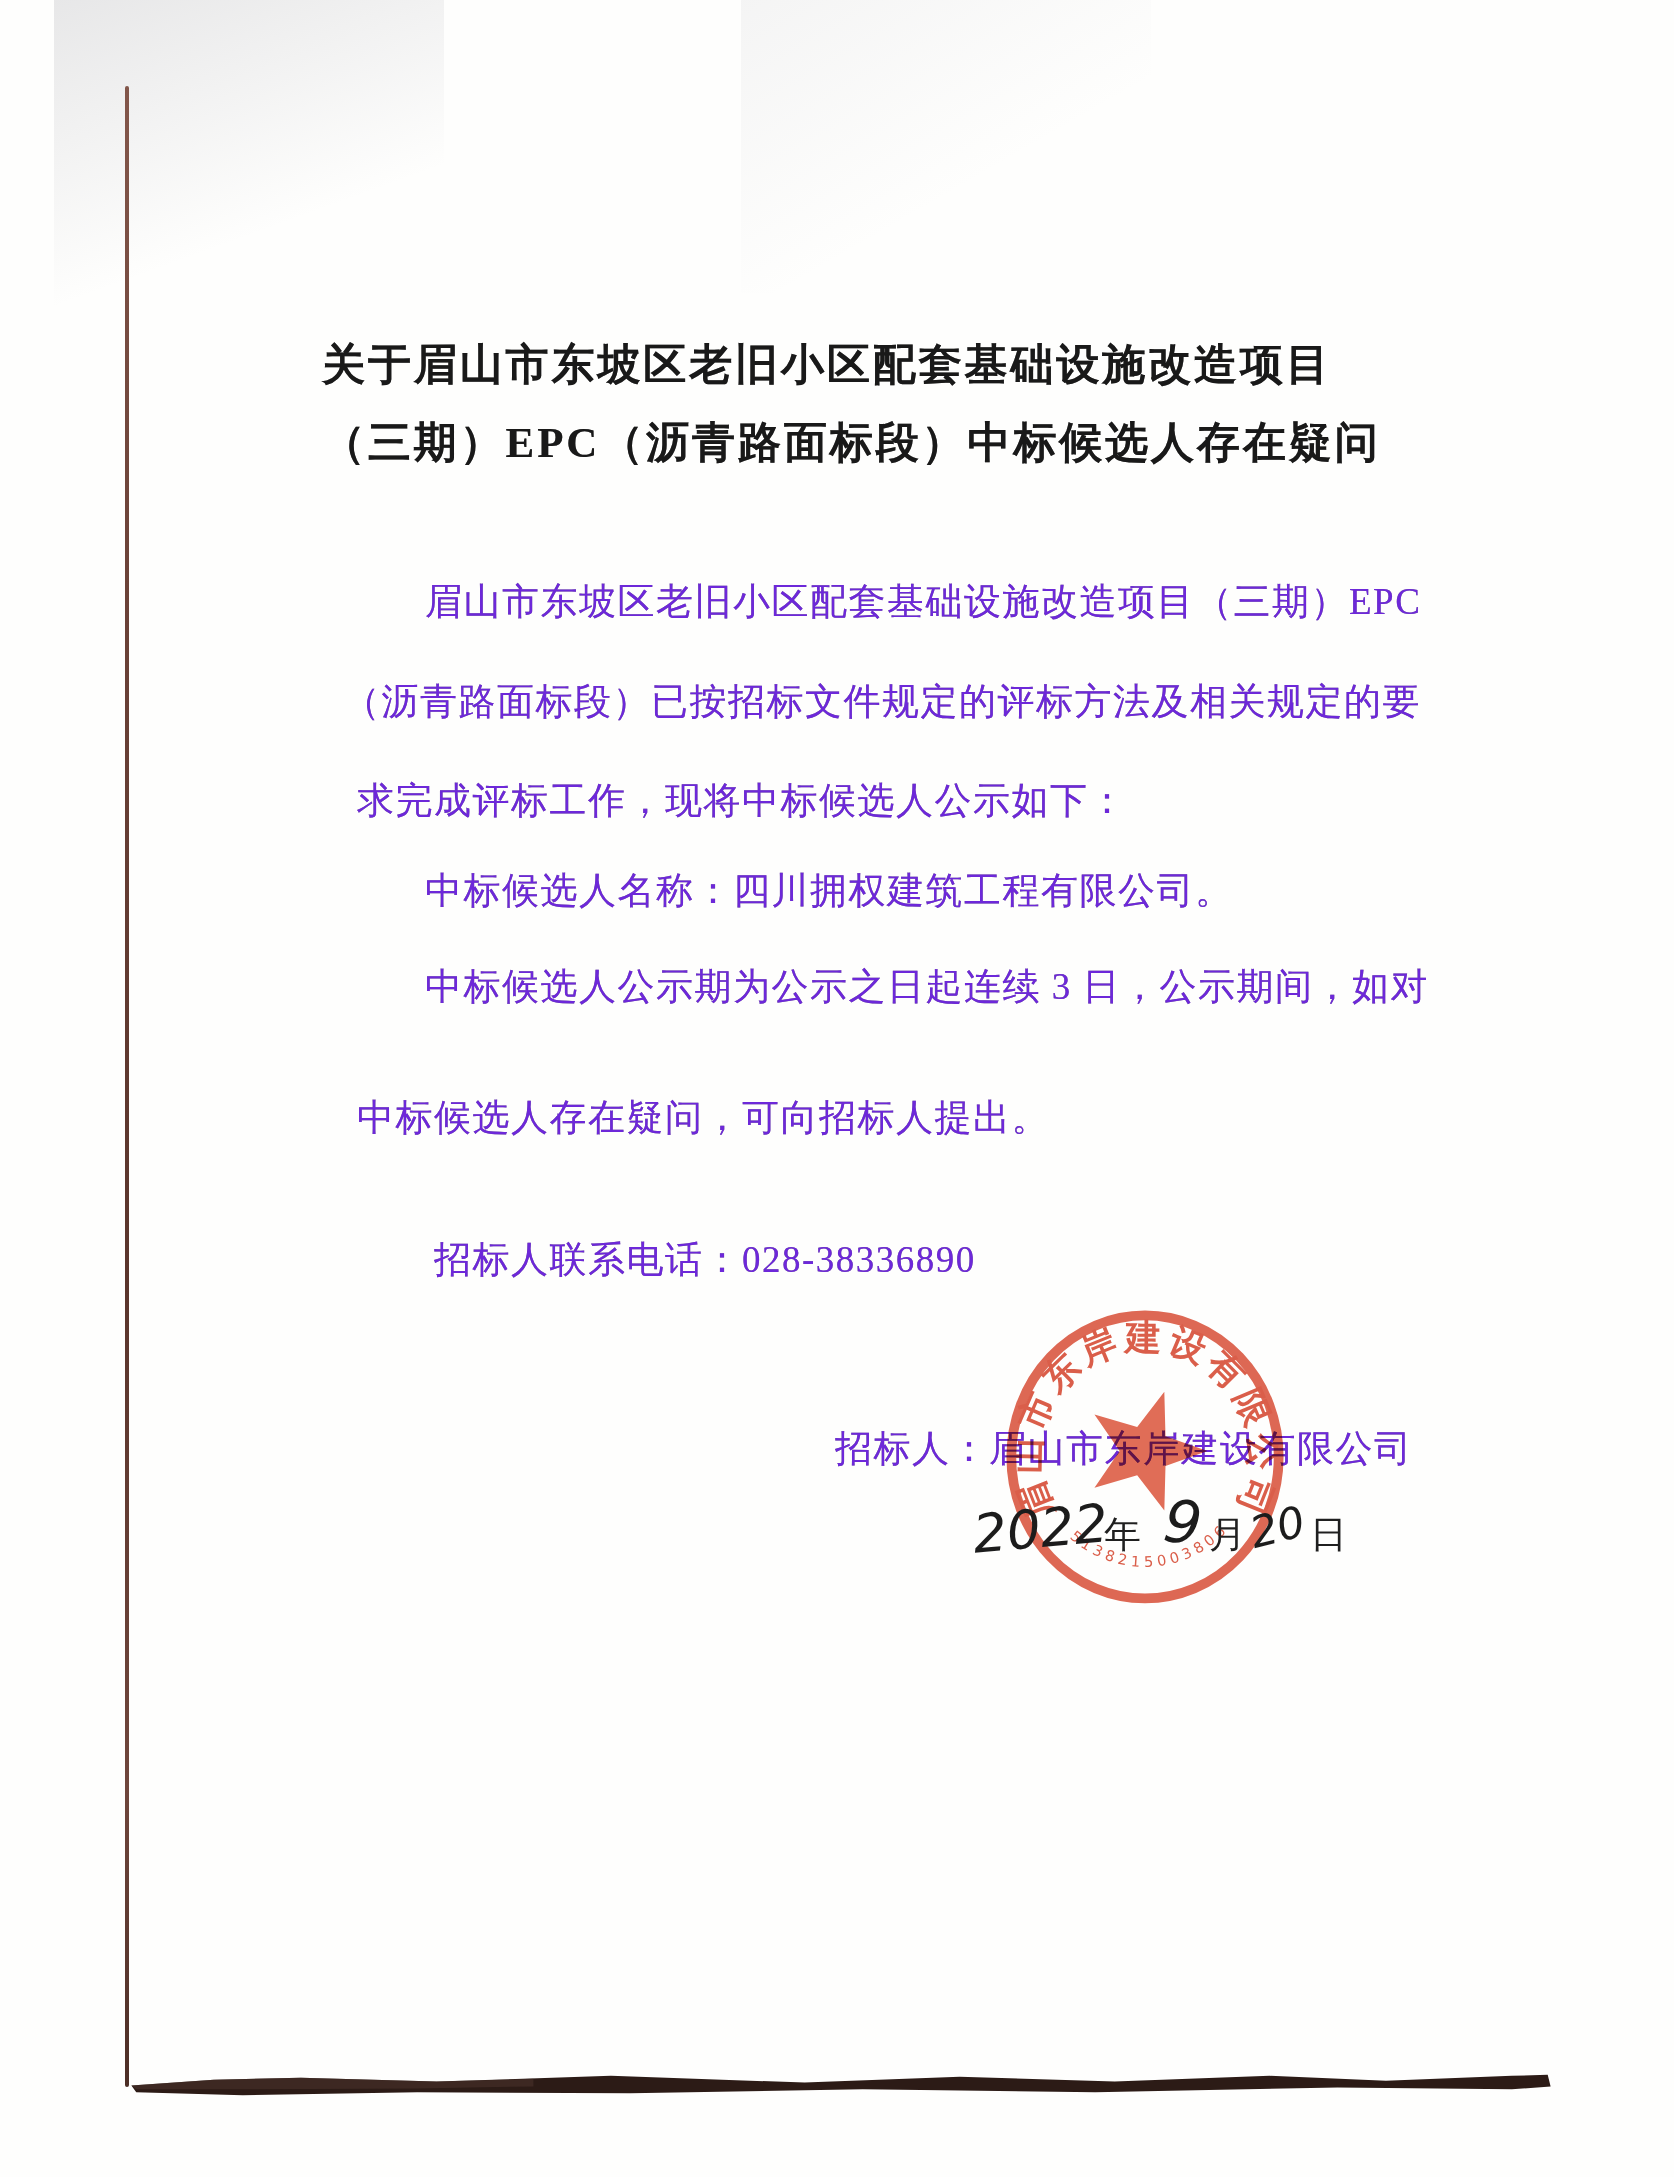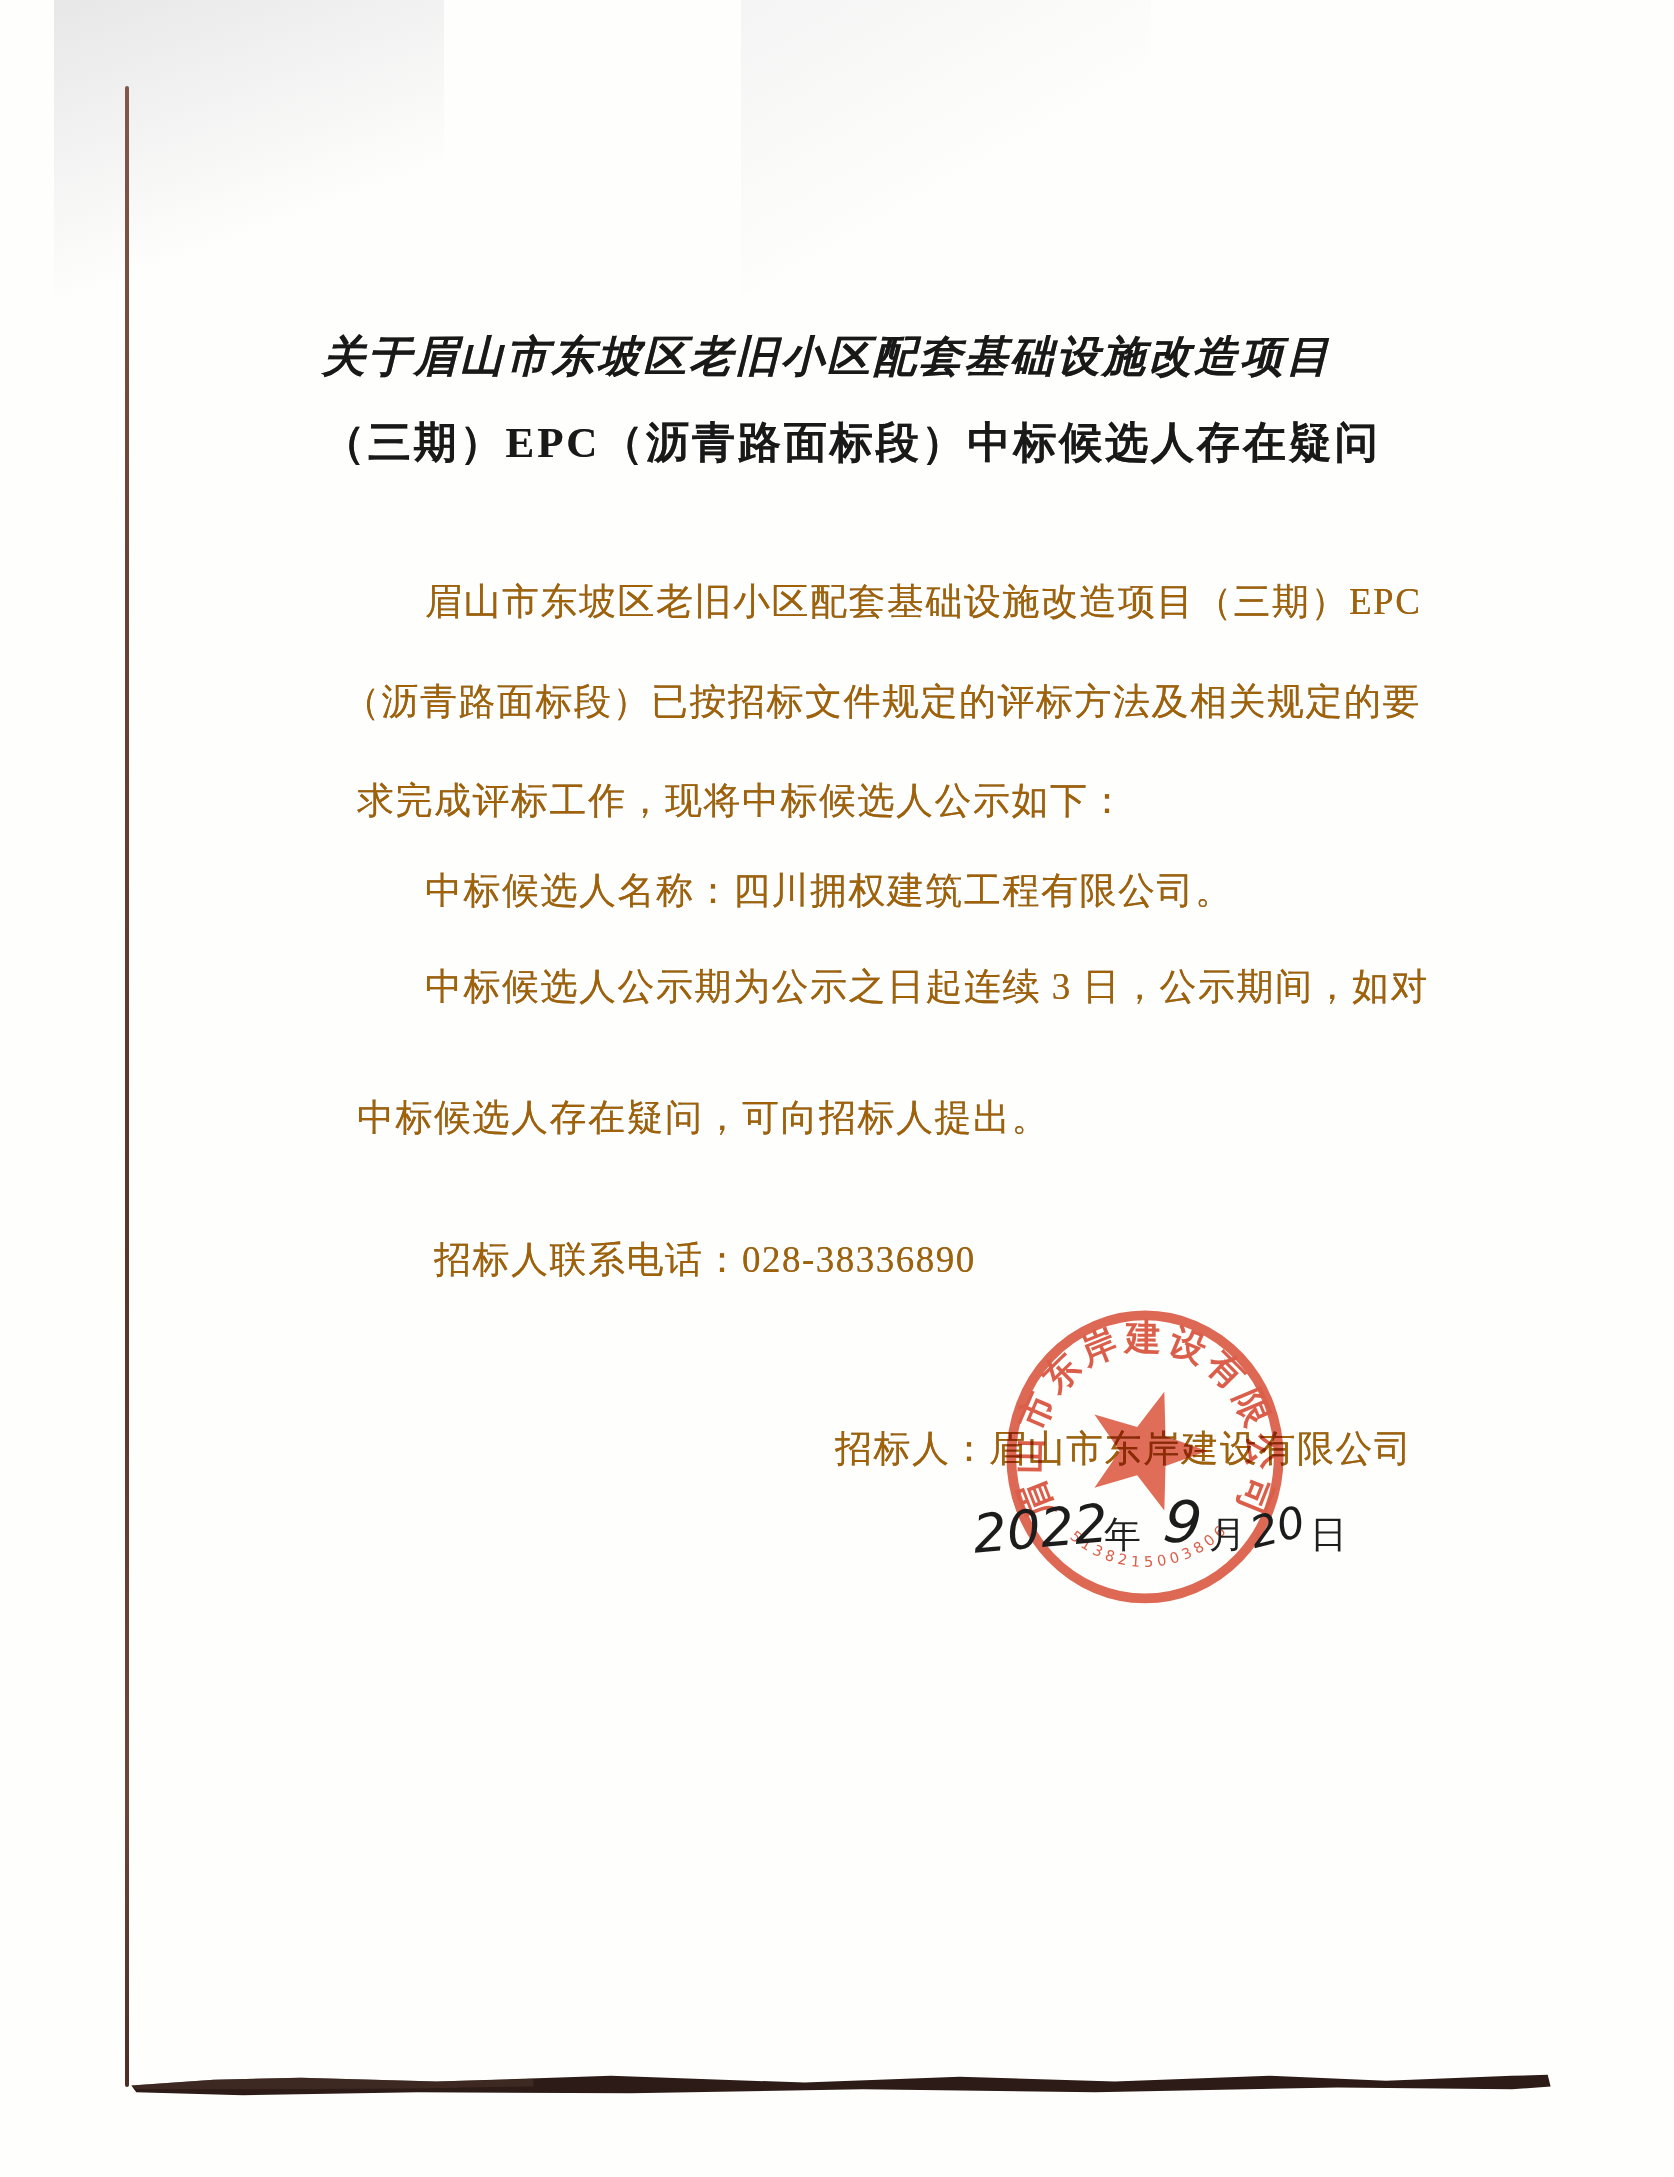--- a/index.html
+++ b/index.html
@@ -24,21 +24,21 @@
   }
   
   .edge-left {
     position:absolute; left:125px; top:86px; width:3.9px; height:2001px;
     background:linear-gradient(to bottom,#82564a 0%,#6b4238 25%,#5a352c 60%,#6f463c 85%,#4c2e26 100%);
     border-radius:2px;
   }
   
   .edge-bottom { position:absolute; left:122px; top:2069px; }
 
-  .line { position:absolute; white-space:nowrap; font-size:37px; letter-spacing:1.5px; color:#a16207;
+  .line { position:absolute; white-space:nowrap; font-size:37px; letter-spacing:1.5px; color:#6d28d9;
           text-shadow:0 0 0.5px rgba(40,40,40,0.55); }
   .title { position:absolute; left:322px; width:995px; text-align:center;
            font-size:43px; font-weight:bold; letter-spacing:2.9px; color:#191919; white-space:nowrap;
            text-shadow:0 0 0.5px rgba(30,30,30,0.6); }
 
   .datewrap { position:absolute; left:973px; top:1490px; width:351px; height:88px; }
   .hand { position:absolute; font-family:"DejaVu Sans",sans-serif; font-style:italic; color:#1c1c1c; }
   .dunit { position:absolute; font-size:37px; letter-spacing:0; color:#1f1f1f;
            font-family:"Liberation Serif","DejaVu Serif",serif; }
 
@@ -52,21 +52,21 @@
 
   <div class="corner-shade"></div>
   <div class="corner-shade2"></div>
   <div class="edge-left"></div>
 
   <svg class="edge-bottom" width="1438" height="31" viewBox="0 0 1475 32">
     <polygon fill="#2c1b16" points="5,17 90,11 180,9 320,13 500,7 700,14 860,8 1020,13 1180,7 1300,12 1430,7 1467,6 1470,18 1430,21 1250,19 1000,24 760,21 520,25 300,24 120,27 10,24"></polygon>
     <polygon fill="#4a322b" opacity="0.6" points="5,17 90,11 180,9 320,13 420,10 420,18 300,20 120,21 10,21"></polygon>
   </svg>
 
-  <div class="title" style="top:328px;font-style:italic;">关于眉山市东坡区老旧小区配套基础设施改造项目</div>
+  <div class="title" style="top:336px;">关于眉山市东坡区老旧小区配套基础设施改造项目</div>
   <div class="title" style="top:414px;">（三期）EPC（沥青路面标段）中标候选人存在疑问</div>
 
   <div class="line" style="left:425px; top:577px;">眉山市东坡区老旧小区配套基础设施改造项目（三期）EPC</div>
   <div class="line" style="left:343px; top:677px;">（沥青路面标段）已按招标文件规定的评标方法及相关规定的要</div>
   <div class="line" style="left:425px; top:866px;">中标候选人名称：四川拥权建筑工程有限公司。</div>
   <div class="line" style="left:357px; top:776px;">求完成评标工作，现将中标候选人公示如下：</div>
   <div class="line" style="left:425px; top:962px;">中标候选人公示期为公示之日起连续 3 日，公示期间，如对</div>
   <div class="line" style="left:357px; top:1053px;margin-top:40px;">中标候选人存在疑问，可向招标人提出。</div>
 
   <div class="line" style="left:434px; top:1235px;">招标人联系电话：028-38336890</div>

